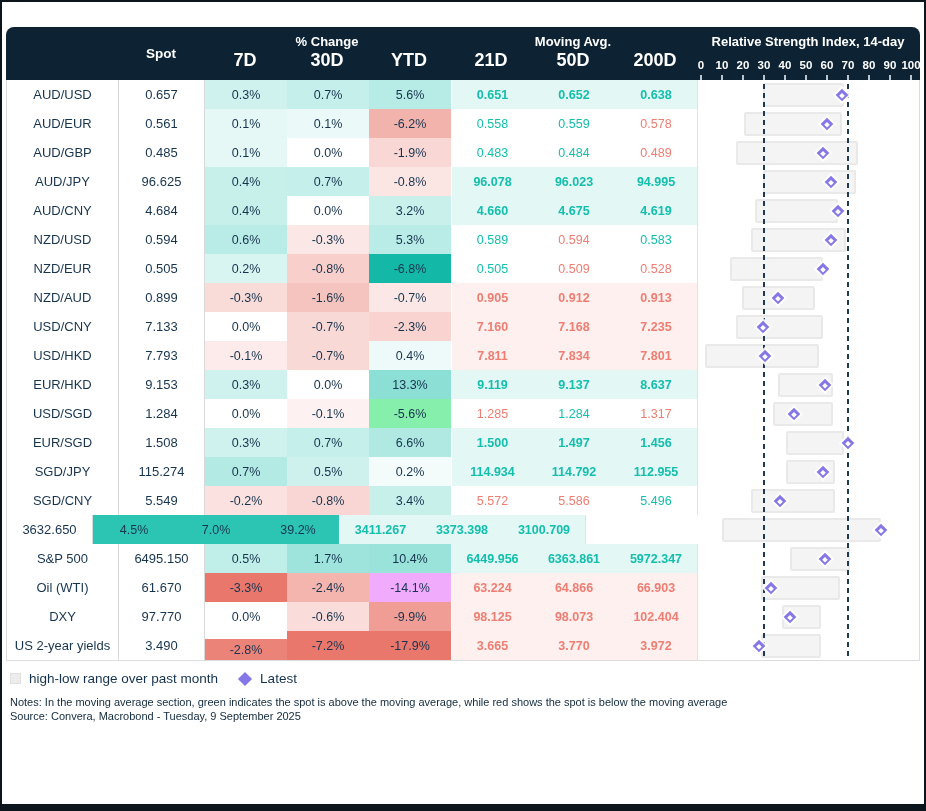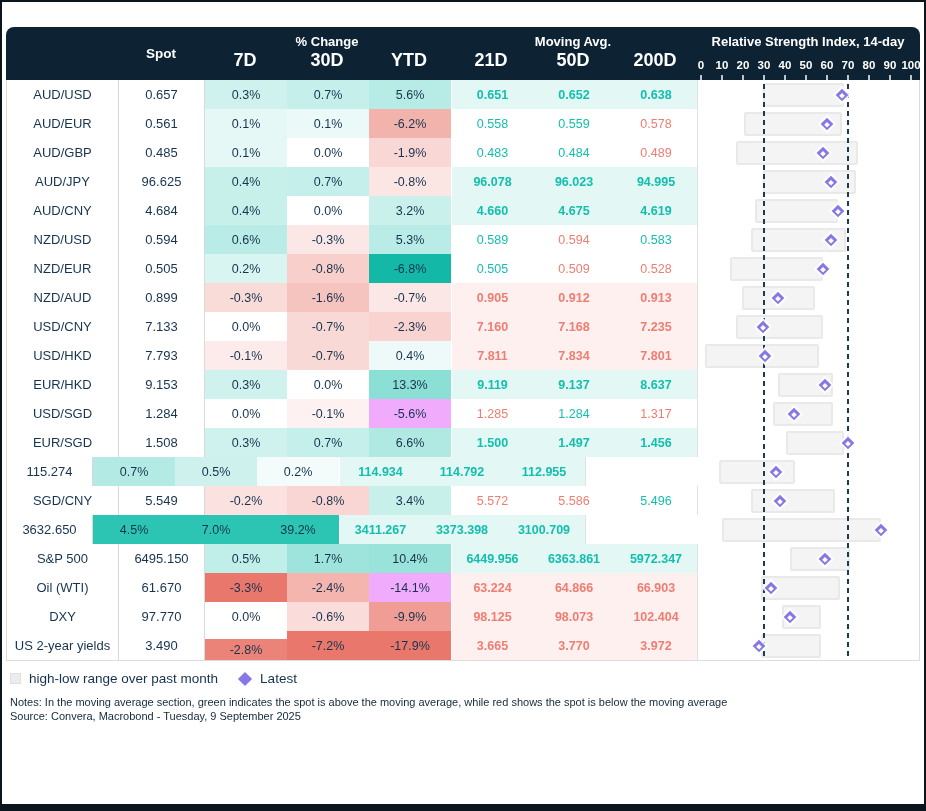--- a/index.html
+++ b/index.html
@@ -306,21 +306,21 @@
         <div class="rsi-bar" style="left: 36%; width: 27%;"></div>
         <div class="rsi-dia" style="left: 59%;"></div>
       </div>
     </div>
   </div>
         <div class="tr">
     <div class="td c-name">USD/SGD</div>
     <div class="td c-spot">1.284</div>
     <div class="td c-pct" style="background: rgb(255, 255, 255);">0.0%</div>
     <div class="td c-pct" style="background: rgb(253, 242, 241);">-0.1%</div>
-    <div class="td c-pct" style="background: #f0abfc;">-5.6%</div>
+    <div class="td c-pct" style="background: #86efac;">-5.6%</div>
     <div class="td c-ma c-ma-first ma-down">1.285</div>
     <div class="td c-ma ma-up">1.284</div>
     <div class="td c-ma ma-down">1.317</div>
     <div class="td c-rsi">
       <div class="rsi-lane">
         <div class="rsi-bar" style="left: 34%; width: 29%;"></div>
         <div class="rsi-dia" style="left: 44%;"></div>
       </div>
     </div>
   </div>
@@ -334,20 +334,21 @@
     <div class="td c-ma ma-up">1.497</div>
     <div class="td c-ma ma-up">1.456</div>
     <div class="td c-rsi">
       <div class="rsi-lane">
         <div class="rsi-bar" style="left: 40%; width: 28%;"></div>
         <div class="rsi-dia" style="left: 70%;"></div>
       </div>
     </div>
   </div>
         <div class="tr hl-up">
+    <div class="td c-name">SGD/JPY</div>
     <div class="td c-spot">115.274</div>
     <div class="td c-pct" style="background: rgb(179, 234, 228);">0.7%</div>
     <div class="td c-pct" style="background: rgb(206, 241, 237);">0.5%</div>
     <div class="td c-pct" style="background: rgb(243, 252, 251);">0.2%</div>
     <div class="td c-ma c-ma-first ma-up">114.934</div>
     <div class="td c-ma ma-up">114.792</div>
     <div class="td c-ma ma-up">112.955</div>
     <div class="td c-rsi">
       <div class="rsi-lane">
         <div class="rsi-bar" style="left: 40%; width: 24%;"></div>

